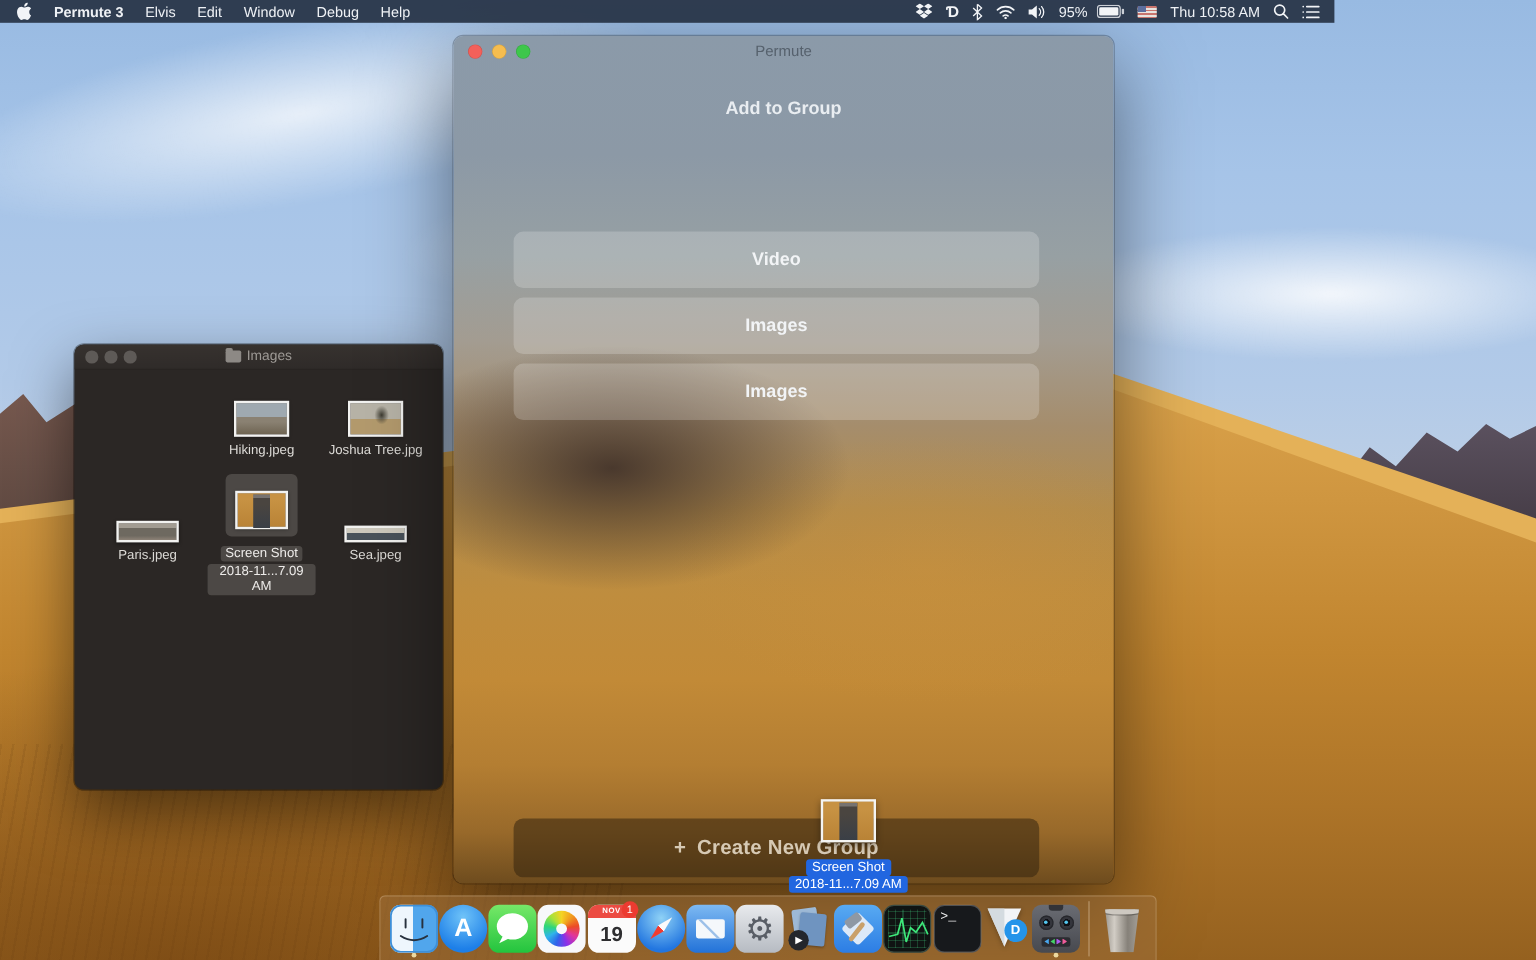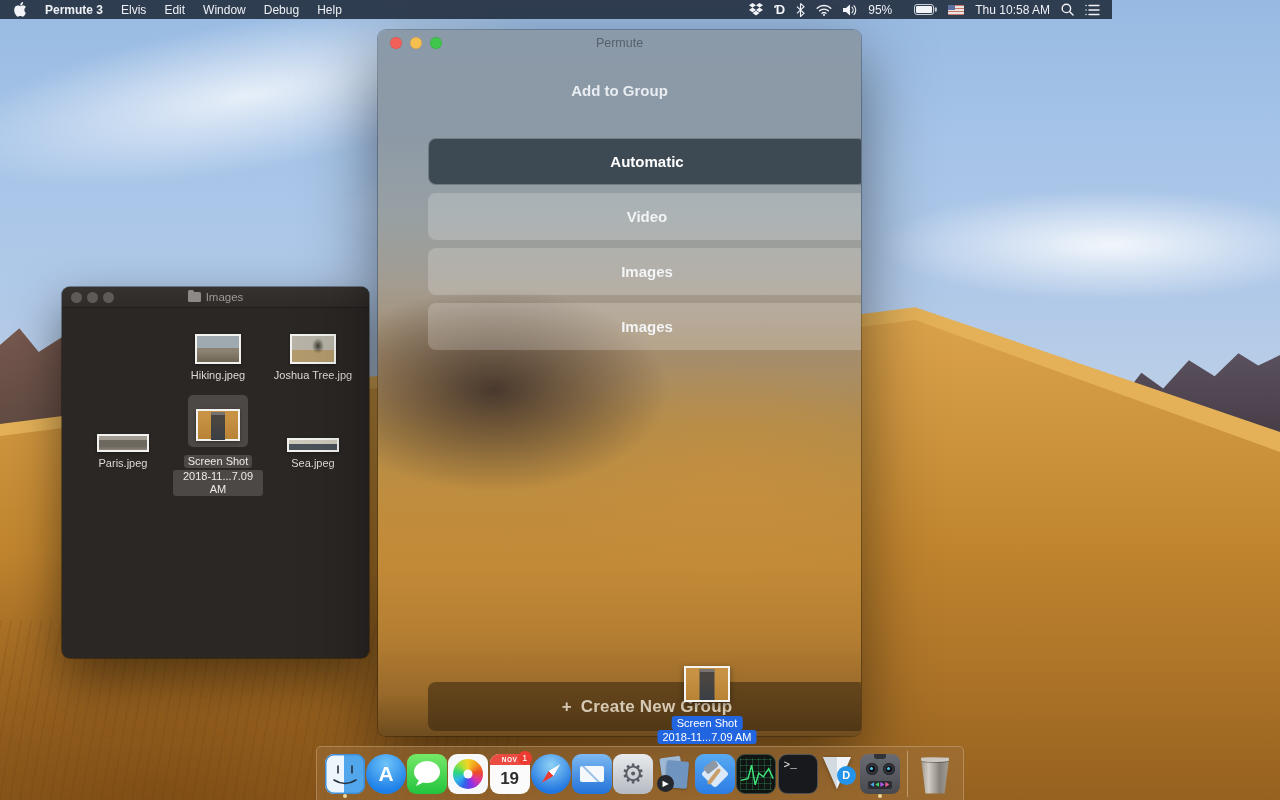--- a/index.html
+++ b/index.html
@@ -34,21 +34,21 @@
   
   .menubar { position:absolute; left:0; top:0; width:1112px; height:19px; z-index:100;
     background:rgba(38,50,68,.92); color:#eef1f5; display:flex; align-items:center;
     font-size:12px; padding:0 12px 0 14px; }
   .menubar .left { display:flex; align-items:center; gap:18px; }
   .menubar .appname { font-weight:bold; }
   .menubar .spacer { flex:1; }
   .menubar .right { display:flex; align-items:center; gap:11px; }
   .mb-ic { display:inline-flex; align-items:center; justify-content:center; height:19px; }
   .mb-ic svg { display:block; }
-  .battwrap { display:flex; align-items:center; gap:22px; }
+  .battwrap { display:flex; align-items:center; gap:8px; }
   .flag { width:16px; height:10px; position:relative; border-radius:1px; overflow:hidden;
     background:repeating-linear-gradient(180deg,#c8756e 0 1.5px,#e8e4e0 1.5px 3px); }
   .flag::after { content:""; position:absolute; left:0; top:0; width:7px; height:5px; background:#5b6e9e; }
   .clock { font-size:12px; }
 
   
   .finder { position:absolute; left:62px; top:287px; width:307px; height:371px; z-index:15;
     background:#2b2725; border-radius:8px; box-shadow:0 20px 50px rgba(0,0,0,.5), 0 0 0 1px rgba(0,0,0,.35); }
   .finder .titlebar { height:21px; border-radius:8px 8px 0 0; position:relative;
     background:linear-gradient(#37322f,#2f2b29); border-bottom:1px solid rgba(0,0,0,.4);
@@ -72,21 +72,21 @@
   .t-screenshot::before { content:""; position:absolute; left:50%; top:1px; transform:translateX(-50%);
     width:14px; height:28px; background:linear-gradient(180deg,#4a4540 0 30%,#3a3f46 100%);
     box-shadow:inset 0 3px 0 rgba(255,255,255,.25); }
   .t-sea { width:52px; height:14px; background:linear-gradient(180deg,#cdc9bd 0 40%,#49525a 40% 100%); }
   .fname { margin-top:5px; font-size:11px; line-height:13px; color:#dcdad6; }
   .file.sel .icoarea { background:#4c4845; border-radius:5px; padding:6px 0; }
   .pill { display:inline-block; background:#4c4845; color:#edebe9; border-radius:3px; padding:0 4px;
     font-size:11px; line-height:13px; margin-top:1px; }
 
   
-  .permute { position:absolute; left:378px; top:30px; width:483px; height:706px; z-index:20;
+  .permute { position:absolute; left:378px; top:30px; width:550px; height:706px; z-index:20;
     border-radius:8px; overflow:hidden;
     box-shadow:0 25px 70px rgba(0,0,0,.5), 0 0 0 1px rgba(0,0,0,.25);
     background:
       radial-gradient(50% 20% at 24% 51%, rgba(56,42,37,.85), rgba(56,42,37,0) 72%),
       radial-gradient(55% 22% at 72% 63%, rgba(205,145,60,.40), rgba(205,145,60,0) 72%),
       linear-gradient(180deg,#8b9aa9 0%,#8c99a6 14%,#97a0a3 26%,#a39c91 36%,#a58d6c 46%,#b38c4b 56%,#bf8d3e 66%,#c28a37 76%,#b47e32 86%,#98692a 94%,#6e4c1e 100%); }
   .permute .titlebar { height:26px; position:relative; display:flex; align-items:center; justify-content:center; }
   .tl { position:absolute; top:7px; display:flex; gap:8px; left:12px; }
   .tl i { width:12px; height:12px; border-radius:50%; }
   .tl .r { background:#f3605a; box-shadow:inset 0 0 0 .5px rgba(0,0,0,.15); }
@@ -340,21 +340,20 @@
     <div class="titlebar">
       <div class="tl">
         <i class="r"></i>
         <i class="y"></i>
         <i class="g"></i>
       </div>
       <span class="ptitle">Permute</span>
     </div>
     <div class="pheading">Add to Group</div>
 
-    <div class="gbtn hl" style="top:108px;">Automatic</div>
     <div class="gbtn" style="top:163px;">Video</div>
     <div class="gbtn" style="top:218px;">Images</div>
     <div class="gbtn" style="top:273px;">Images</div>
 
     <div class="createbtn">
       <span class="plus">+</span>
       <span>Create New Group</span>
     </div>
   </div>
 

